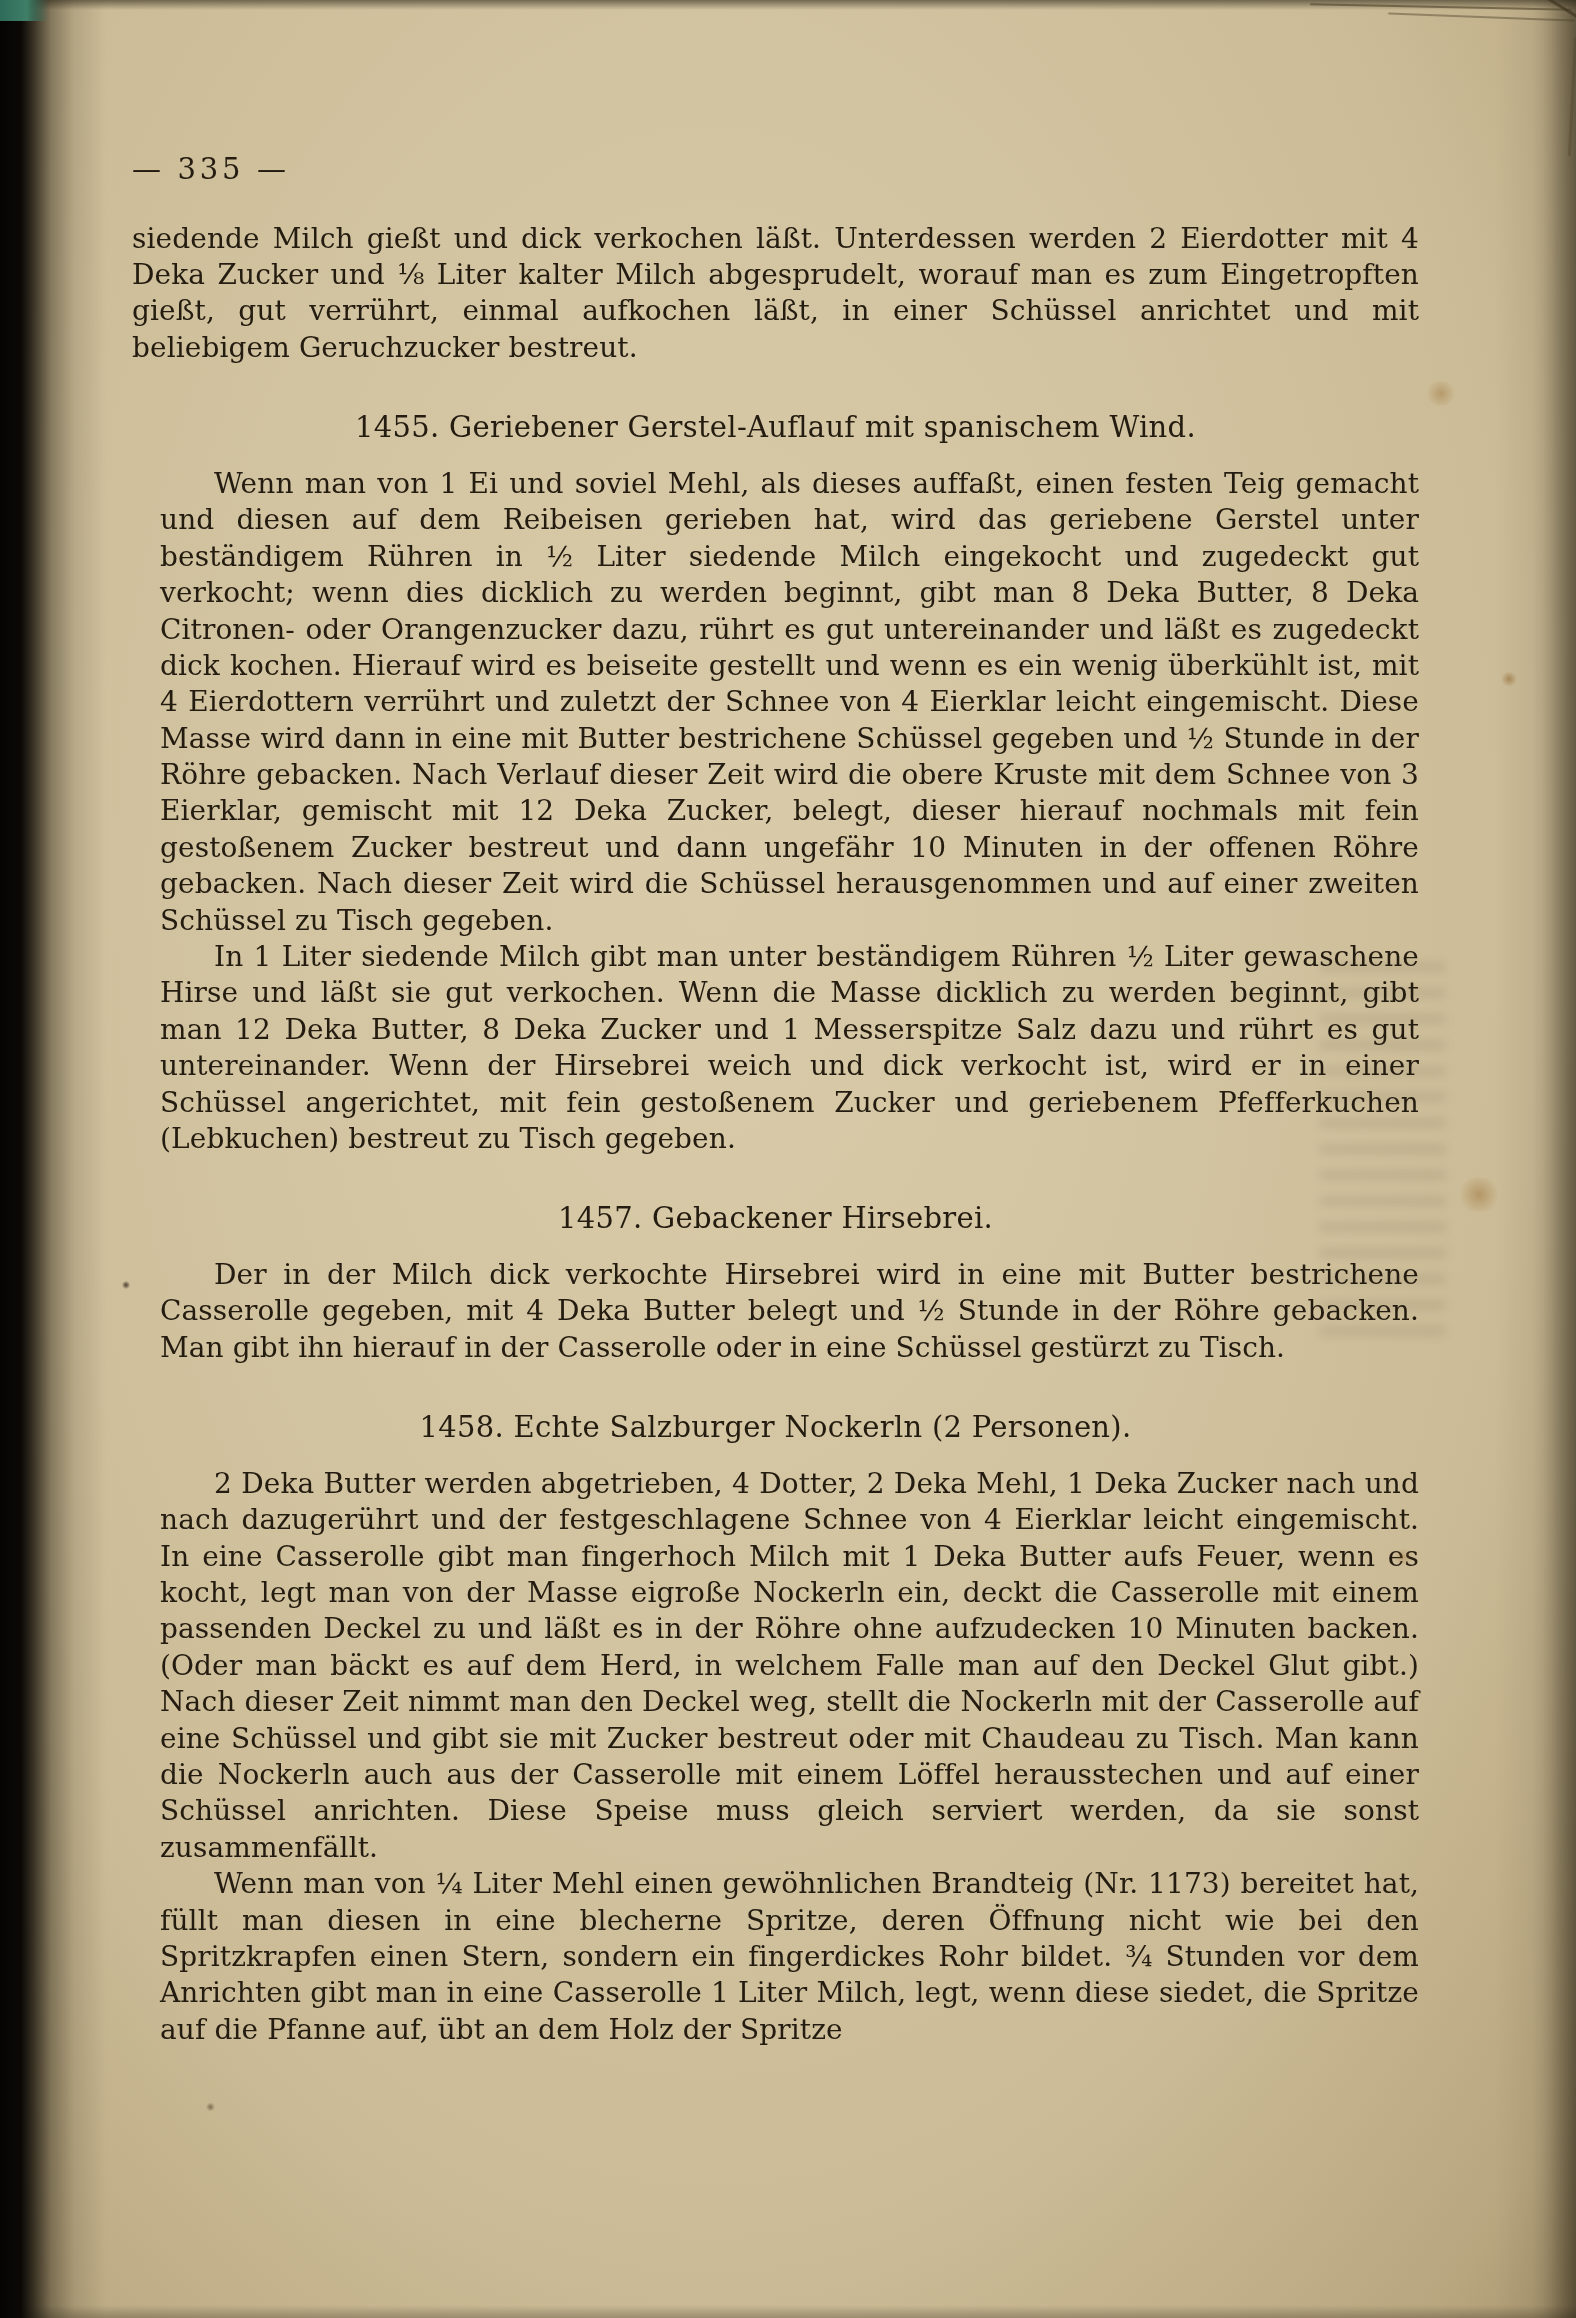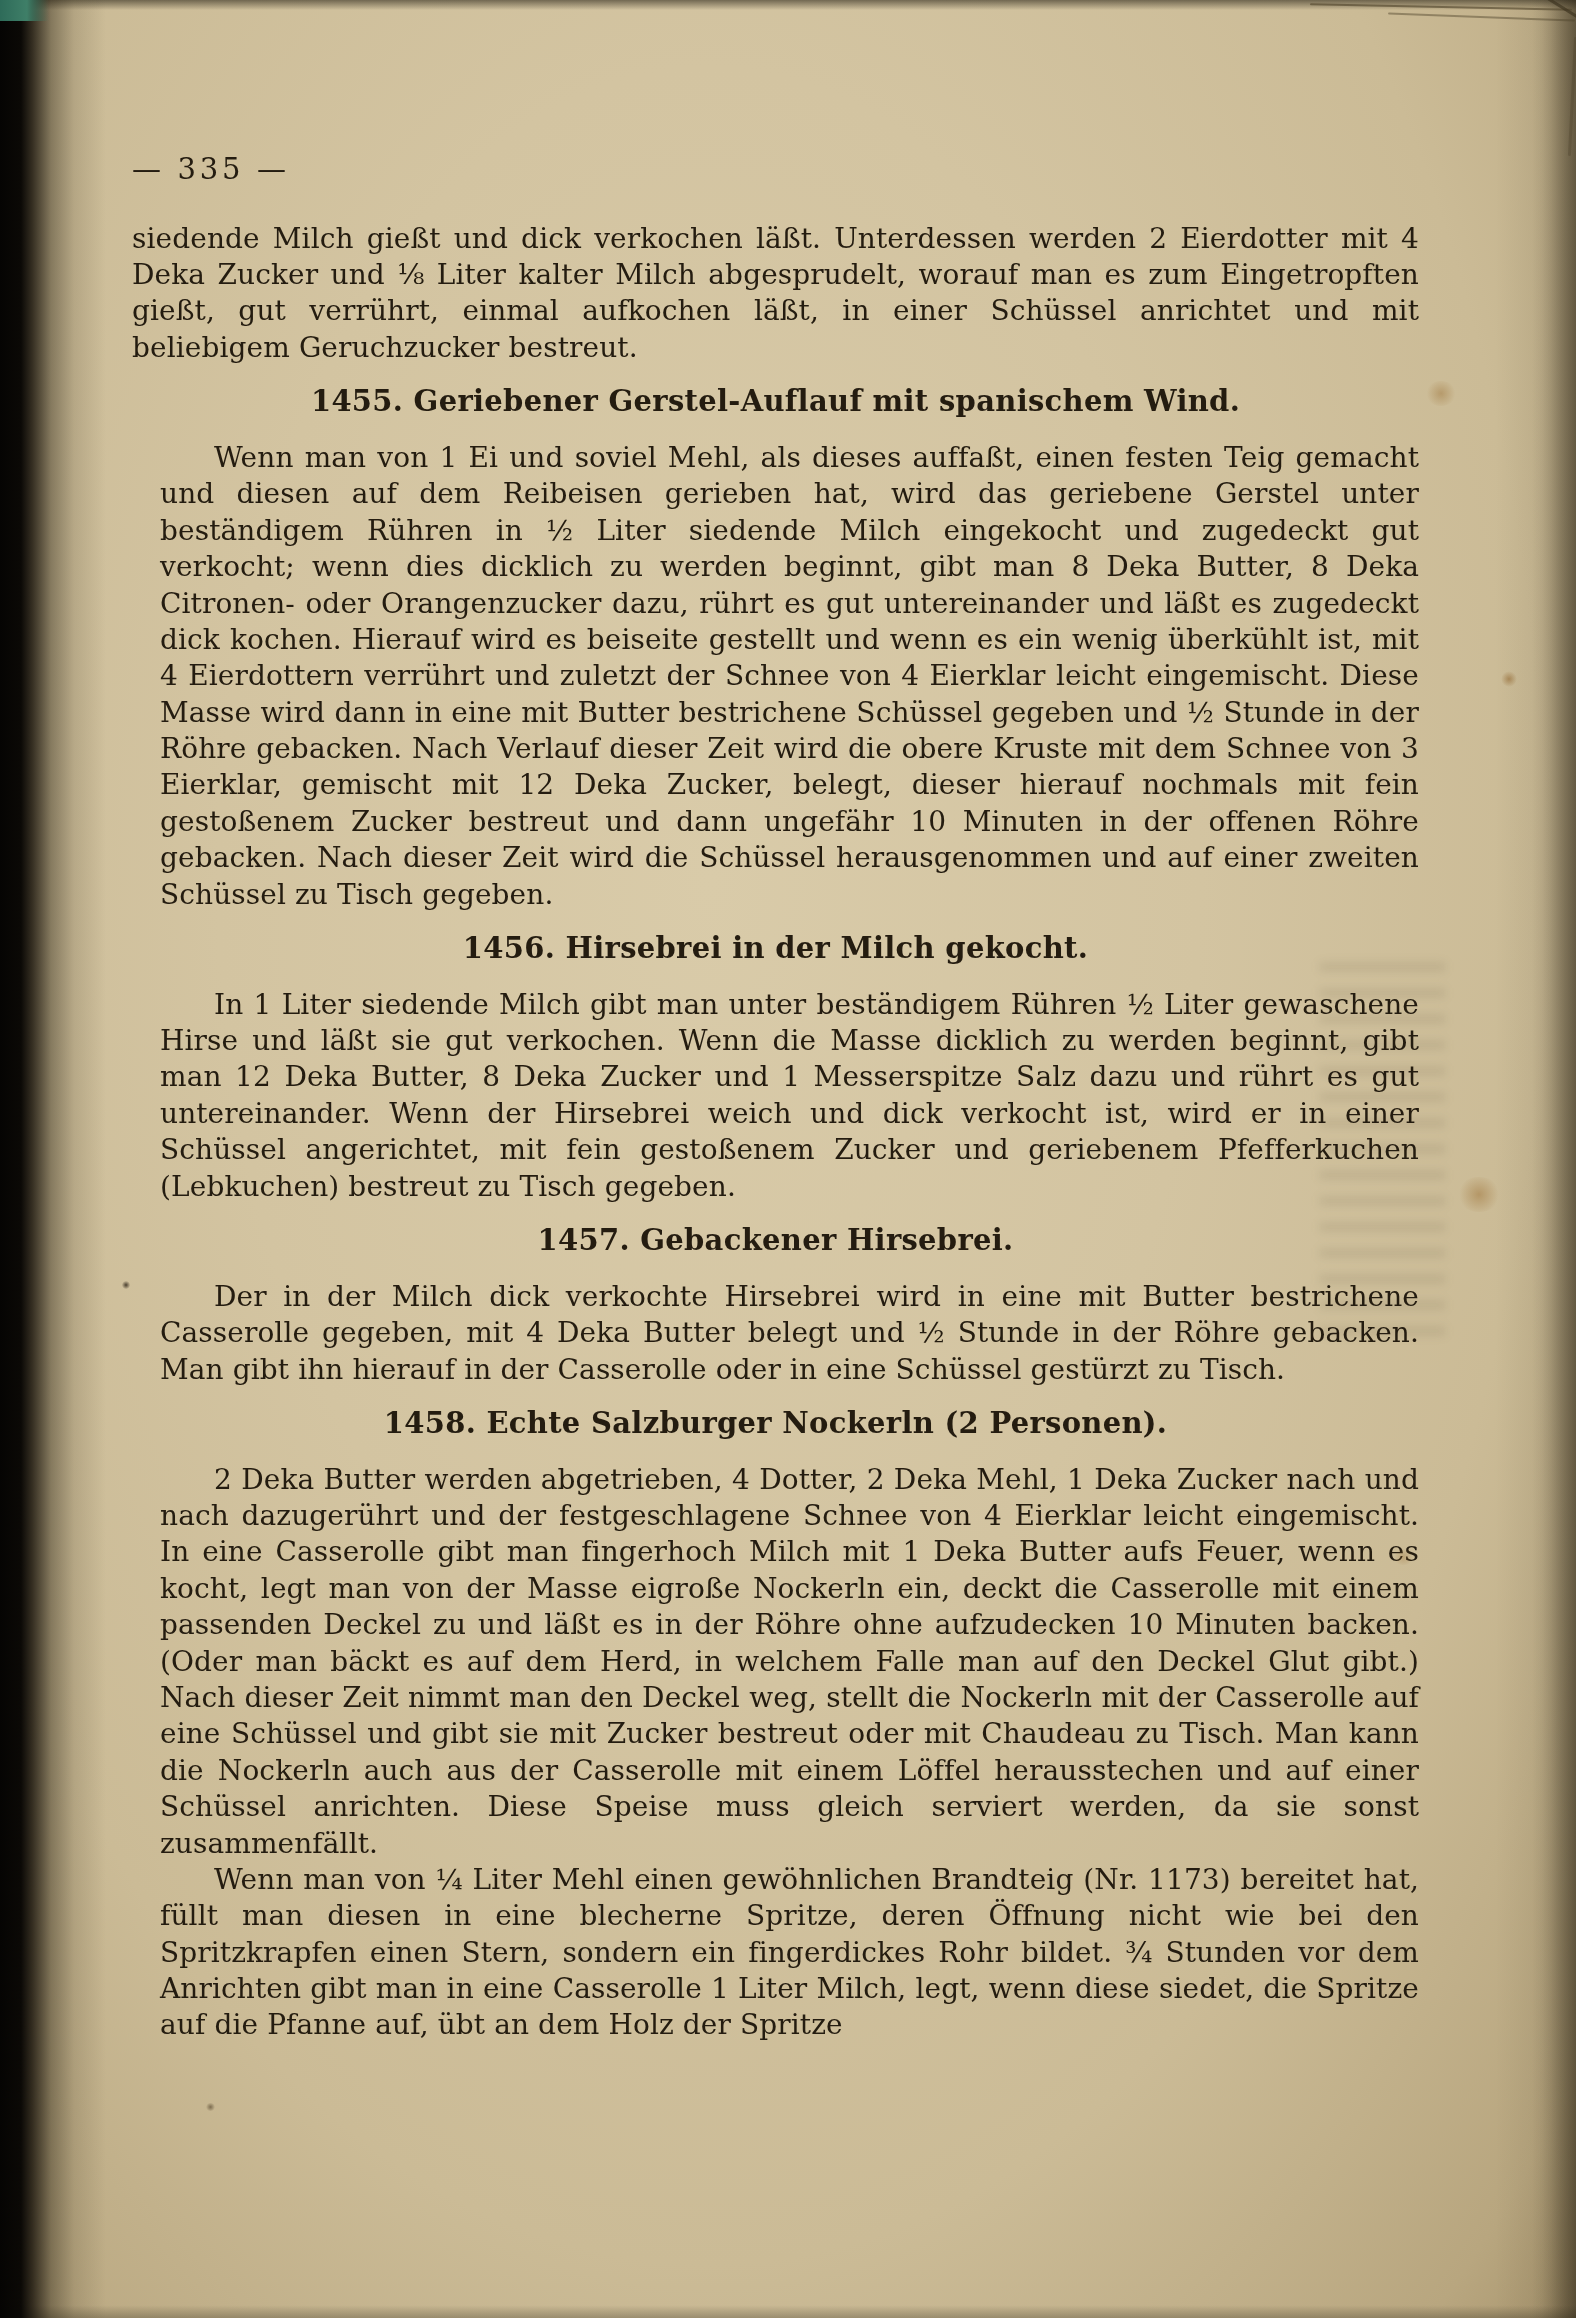--- a/index.html
+++ b/index.html
@@ -93,22 +93,22 @@
   .page-number {
     text-align: left;
     font-size: 29px;
     letter-spacing: 3.7px;
     margin: 0 0 32px 0;
   }
 
   .recipe-heading {
     text-align: center;
     font-size: 29px;
-    font-weight: 700;
-    margin: 17px 0 19px 0;
+    font-weight: 400;
+    margin: 43px 0 19px 0;
     letter-spacing: 0.3px;
   }
 
   .body-text { margin: 0; }
   .body-text.indented { text-indent: 54px; margin-left: 28px; }
 </style>
 </head>
 <body>
 
 <div class="scan">
@@ -122,21 +122,20 @@
     <div class="page-number">—  335  —</div>
 
     <p class="body-text">siedende Milch gießt und dick verkochen läßt. Unterdessen werden 2 Eierdotter mit 4 Deka Zucker und ⅛ Liter kalter Milch abgesprudelt, worauf man es zum Eingetropften gießt, gut verrührt, einmal aufkochen läßt, in einer Schüssel anrichtet und mit beliebigem Geruchzucker bestreut.</p>
 
     <div>
       <h2 class="recipe-heading">1455. Geriebener Gerstel-Auflauf mit spanischem Wind.</h2>
       <p class="body-text indented">Wenn man von 1 Ei und soviel Mehl, als dieses auffaßt, einen festen Teig gemacht und diesen auf dem Reibeisen gerieben hat, wird das geriebene Gerstel unter beständigem Rühren in ½ Liter siedende Milch eingekocht und zugedeckt gut verkocht; wenn dies dicklich zu werden beginnt, gibt man 8 Deka Butter, 8 Deka Citronen- oder Orangenzucker dazu, rührt es gut untereinander und läßt es zugedeckt dick kochen. Hierauf wird es beiseite gestellt und wenn es ein wenig überkühlt ist, mit 4 Eierdottern verrührt und zuletzt der Schnee von 4 Eierklar leicht eingemischt. Diese Masse wird dann in eine mit Butter bestrichene Schüssel gegeben und ½ Stunde in der Röhre gebacken. Nach Verlauf dieser Zeit wird die obere Kruste mit dem Schnee von 3 Eierklar, gemischt mit 12 Deka Zucker, belegt, dieser hierauf nochmals mit fein gestoßenem Zucker bestreut und dann ungefähr 10 Minuten in der offenen Röhre gebacken. Nach dieser Zeit wird die Schüssel herausgenommen und auf einer zweiten Schüssel zu Tisch gegeben.</p>
     </div>
 
     <div>
-      <h2 class="recipe-heading">1456. Hirsebrei in der Milch gekocht.</h2>
       <p class="body-text indented">In 1 Liter siedende Milch gibt man unter beständigem Rühren ½ Liter gewaschene Hirse und läßt sie gut verkochen. Wenn die Masse dicklich zu werden beginnt, gibt man 12 Deka Butter, 8 Deka Zucker und 1 Messerspitze Salz dazu und rührt es gut untereinander. Wenn der Hirsebrei weich und dick verkocht ist, wird er in einer Schüssel angerichtet, mit fein gestoßenem Zucker und geriebenem Pfefferkuchen (Lebkuchen) bestreut zu Tisch gegeben.</p>
     </div>
 
     <div>
       <h2 class="recipe-heading">1457. Gebackener Hirsebrei.</h2>
       <p class="body-text indented">Der in der Milch dick verkochte Hirsebrei wird in eine mit Butter bestrichene Casserolle gegeben, mit 4 Deka Butter belegt und ½ Stunde in der Röhre gebacken. Man gibt ihn hierauf in der Casserolle oder in eine Schüssel gestürzt zu Tisch.</p>
     </div>
 
     <div>
       <h2 class="recipe-heading">1458. Echte Salzburger Nockerln (2 Personen).</h2>

